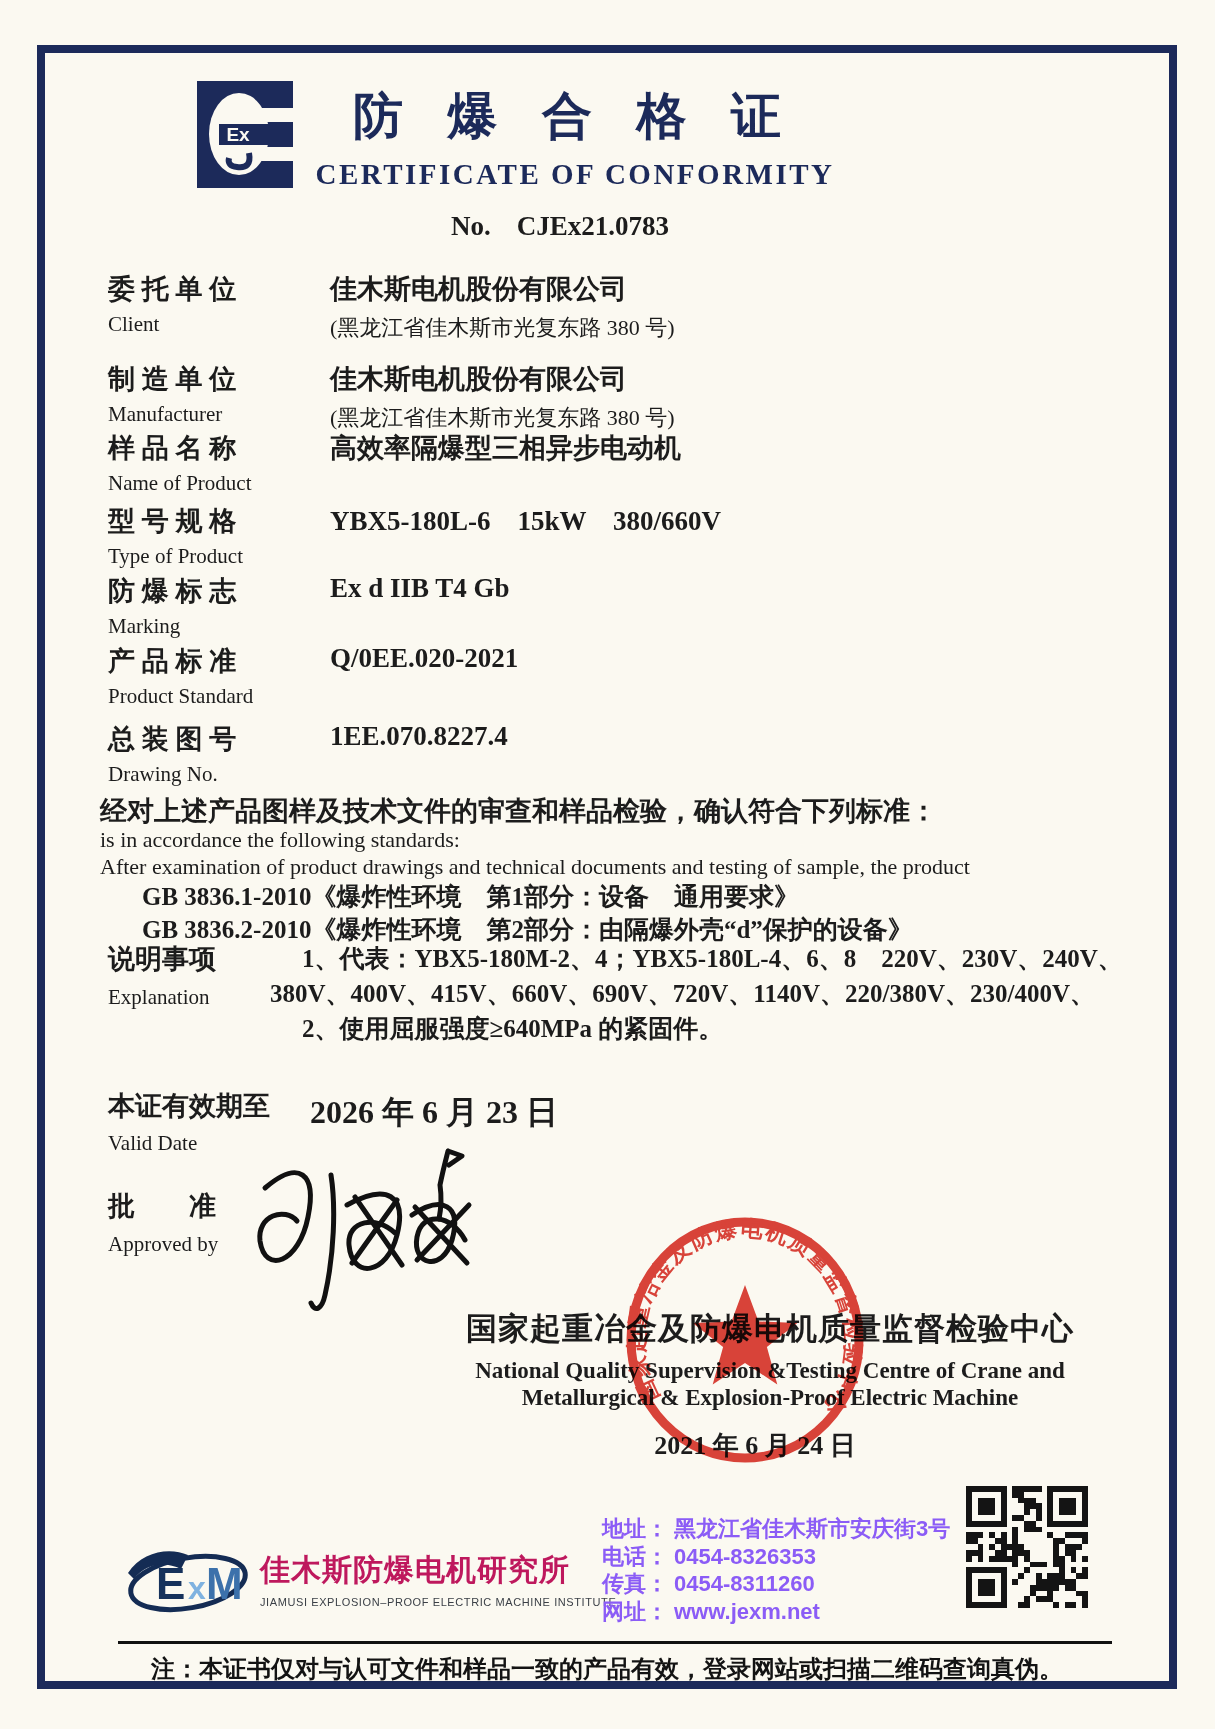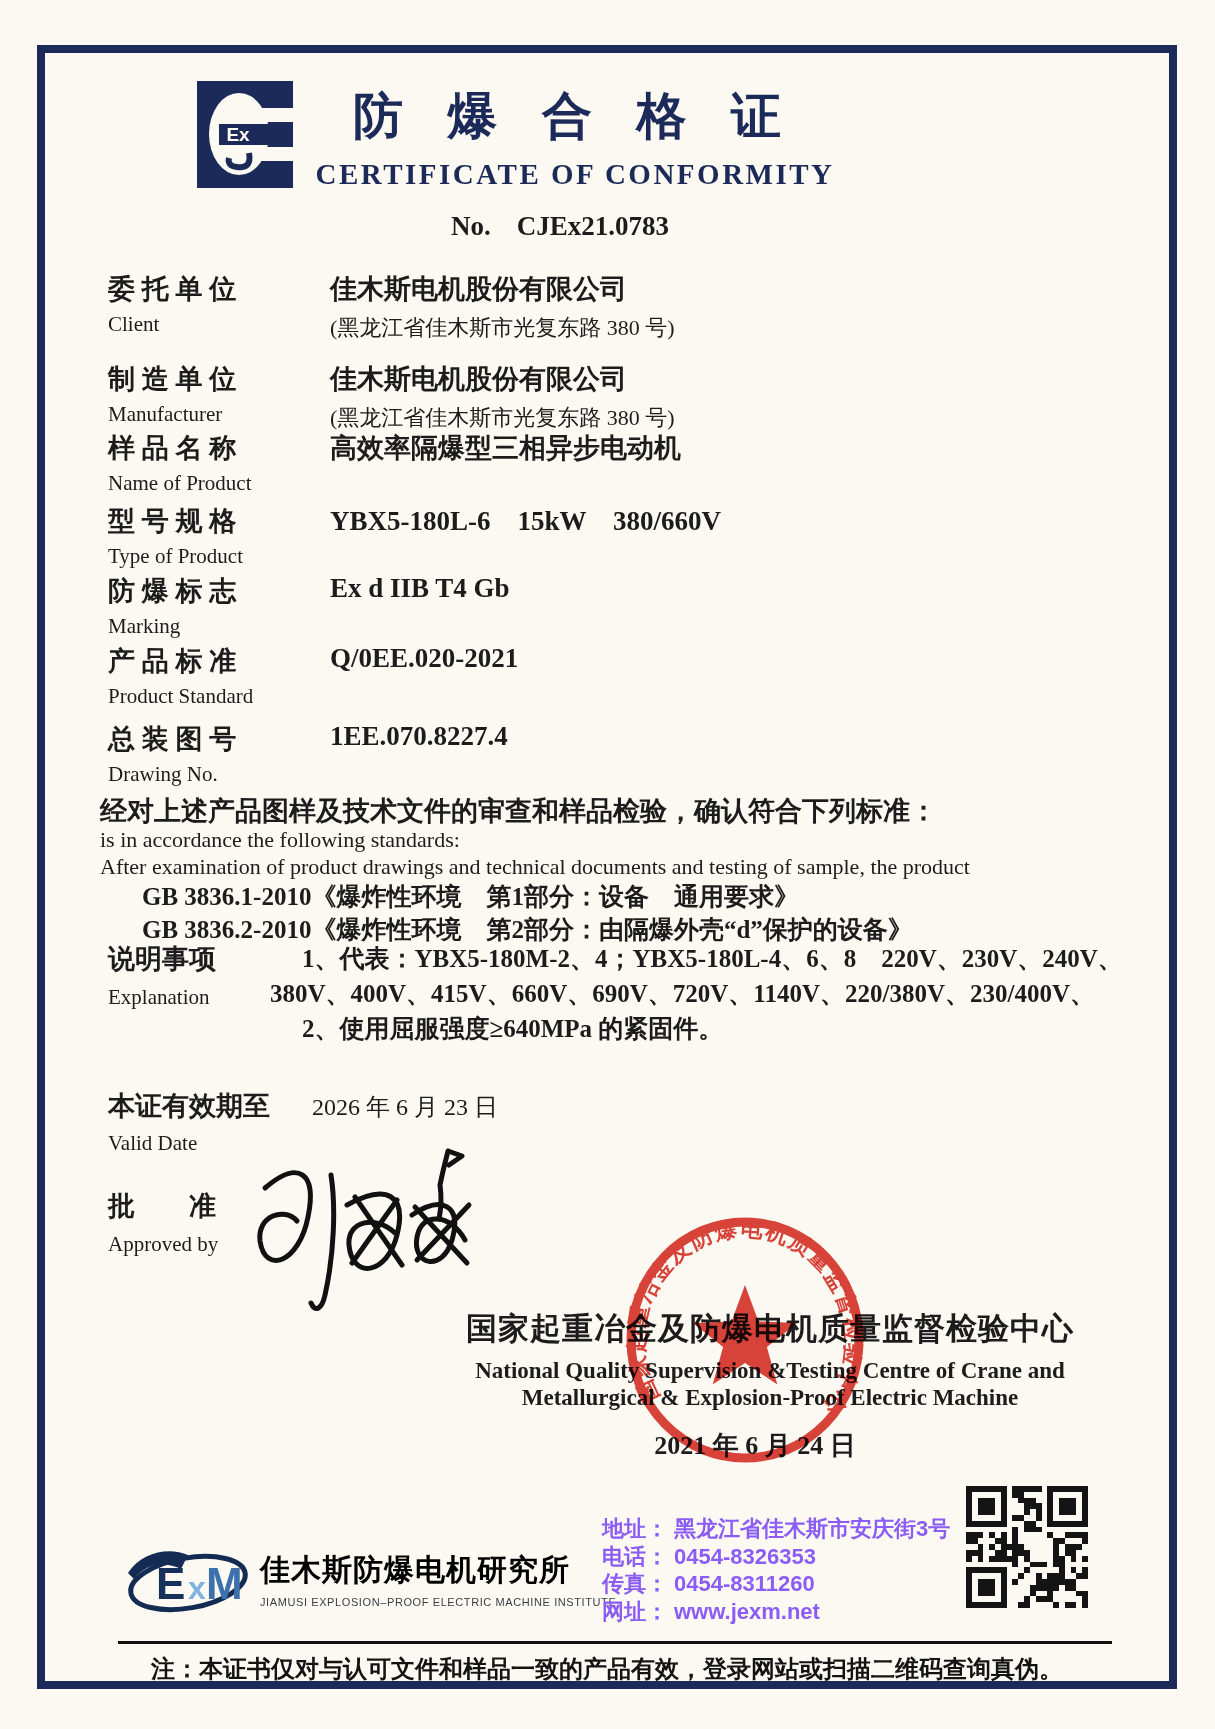--- a/index.html
+++ b/index.html
@@ -42,41 +42,41 @@
 
   
   .exp-label{left:63px;top:888px;}
   .exp-cn{font-size:27px;font-weight:bold;}
   .exp-en{font-size:21px;margin-top:8px;}
   .exp-body{left:225px;top:888px;width:880px;font-size:25px;font-weight:600;line-height:35px;}
   .exp-body .ind{text-indent:32px;}
   .exp-body div{white-space:nowrap;}
 
   
-  .validity{left:63px;top:1035px;display:flex;gap:22px;}
+  .validity{left:63px;top:1035px;display:flex;}
   .vlabel{width:182px;flex:none;}
   .vcn{font-size:27px;font-weight:bold;white-space:nowrap;}
   .ven{font-size:21px;margin-top:7px;}
-  .vdate{font-size:24px;font-weight:400;padding-top:3px;white-space:nowrap;}
+  .vdate{font-size:32px;font-weight:700;padding-top:3px;white-space:nowrap;margin-left:20px;}
   .approval{left:63px;top:1135px;}
   .acn{font-size:27px;font-weight:bold;white-space:nowrap;}
   .aen{font-size:21px;margin-top:8px;}
   .signature{left:190px;top:1090px;width:260px;height:230px;z-index:4;}
 
   
   .issuer{left:225px;top:1255px;width:1000px;text-align:center;z-index:1;}
   .issuer-cn{font-size:31px;font-weight:bold;letter-spacing:1px;white-space:nowrap;}
   .issuer-en{font-size:23px;font-weight:bold;line-height:27px;margin-top:7px;}
   .issue-date{font-size:26px;font-weight:600;margin-top:17px;padding-right:30px;}
   .stamp{left:577px;top:1162px;width:246px;height:250px;z-index:5;mix-blend-mode:multiply;opacity:.92;}
 
   
   .jexm-logo{left:73px;top:1490px;width:138px;height:74px;}
   .institute{left:215px;top:1497px;}
-  .inst-cn{font-size:30px;font-weight:bold;color:#000000;letter-spacing:1px;white-space:nowrap;}
+  .inst-cn{font-size:30px;font-weight:bold;color:#be185d;letter-spacing:1px;white-space:nowrap;}
   .inst-en{font-size:11px;letter-spacing:.6px;color:#3a3f46;margin-top:5px;white-space:nowrap;}
   .contact{left:557px;top:1462px;font-size:22px;font-weight:600;color:#8b5cf6;}
   .contact .crow{display:flex;line-height:27.5px;white-space:nowrap;}
   .contact .clabel{margin-right:6px;}
   .qr{left:921px;top:1433px;width:122px;height:122px;}
   .note-hr{left:73px;top:1588px;width:994px;height:3px;background:#111;}
   .note{left:0;right:0;top:1600px;text-align:center;font-size:24px;font-weight:bold;color:#131313;white-space:nowrap;}
 </style>
 </head>
 <body>

